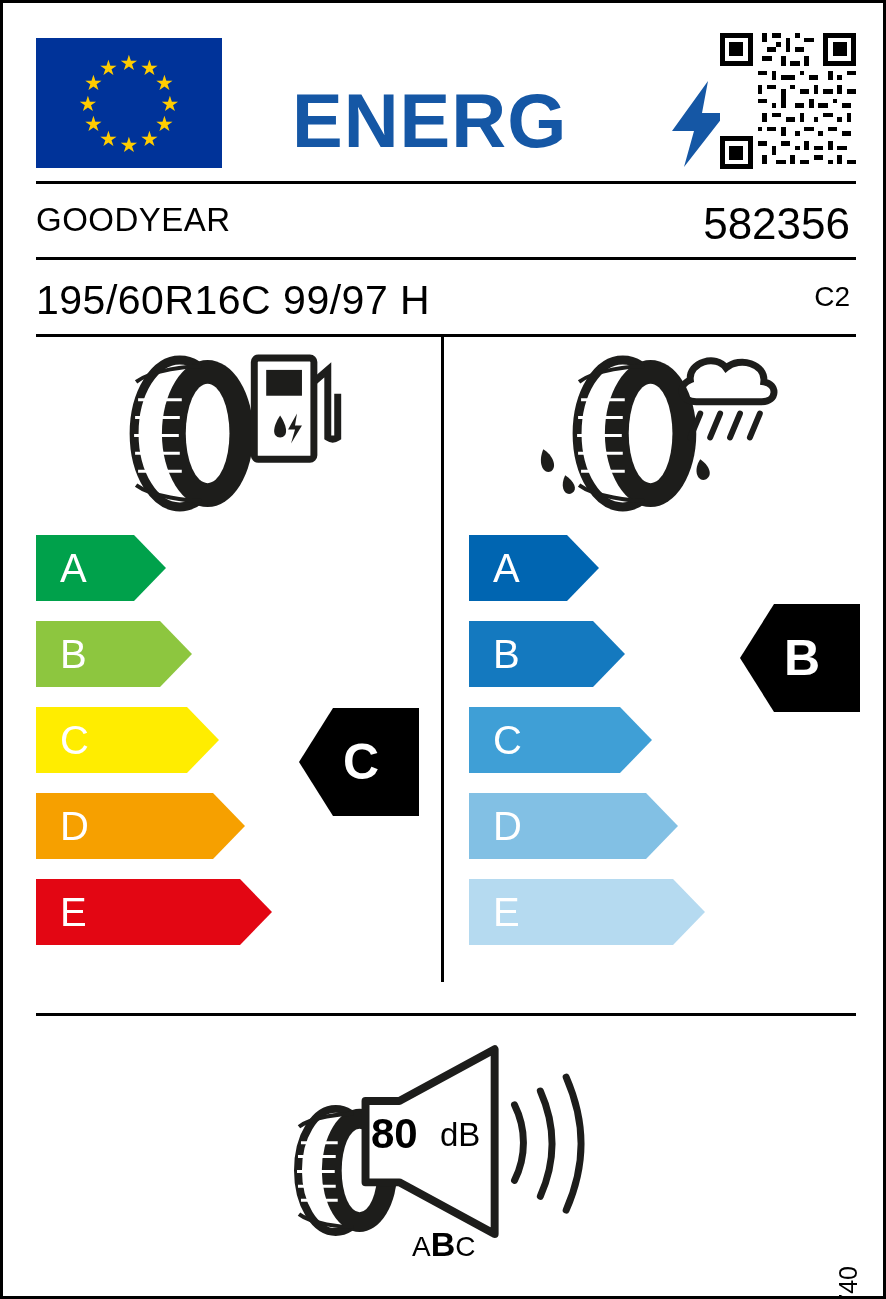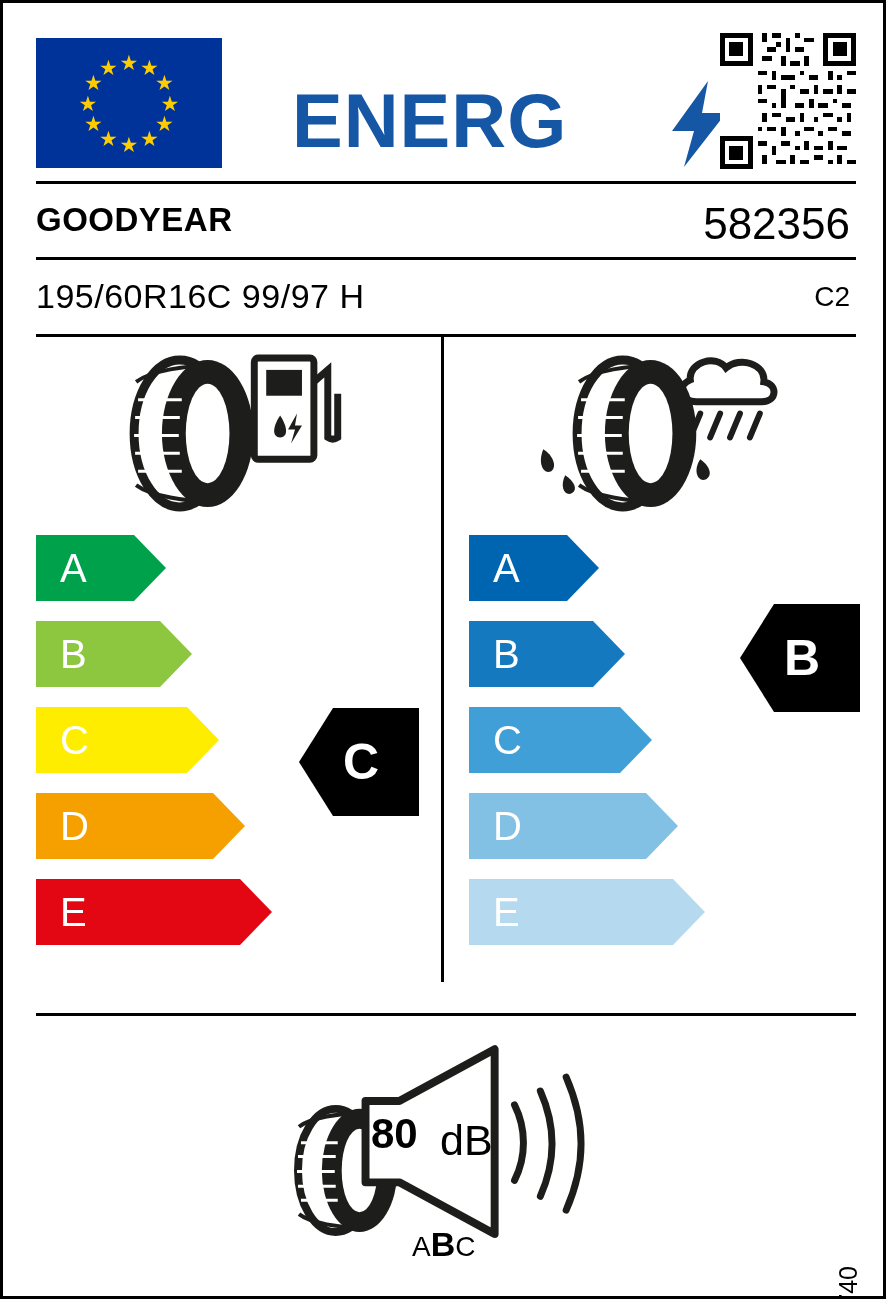--- a/index.html
+++ b/index.html
@@ -78,39 +78,39 @@
     height: 3px;
     background: #000;
   }
 
   
   .brand {
     position: absolute;
     left: 33px;
     top: 198px;
     font-size: 33px;
-    font-weight: bold;
+    font-weight: normal;
     letter-spacing: 0.5px;
     color: #000;
   }
   .code {
     position: absolute;
     right: 33px;
     top: 196px;
     font-size: 44px;
     color: #000;
     text-align: right;
   }
 
   
   .size {
     position: absolute;
     left: 33px;
     top: 274px;
-    font-size: 34px;
+    font-size: 41px;
     color: #000;
     letter-spacing: 0.5px;
   }
   .class {
     position: absolute;
     right: 33px;
     top: 278px;
     font-size: 28px;
     color: #000;
   }
@@ -171,21 +171,21 @@
     left: 368px;
     top: 1107px;
     font-size: 42px;
     font-weight: bold;
     color: #000;
   }
   .noise-unit {
     position: absolute;
     left: 437px;
     top: 1113px;
-    font-size: 43px;
+    font-size: 33px;
     color: #000;
     text-align: right;
   }
   .noise-classes {
     position: absolute;
     left: 409px;
     top: 1222px;
     font-size: 28px;
     color: #000;
   }

